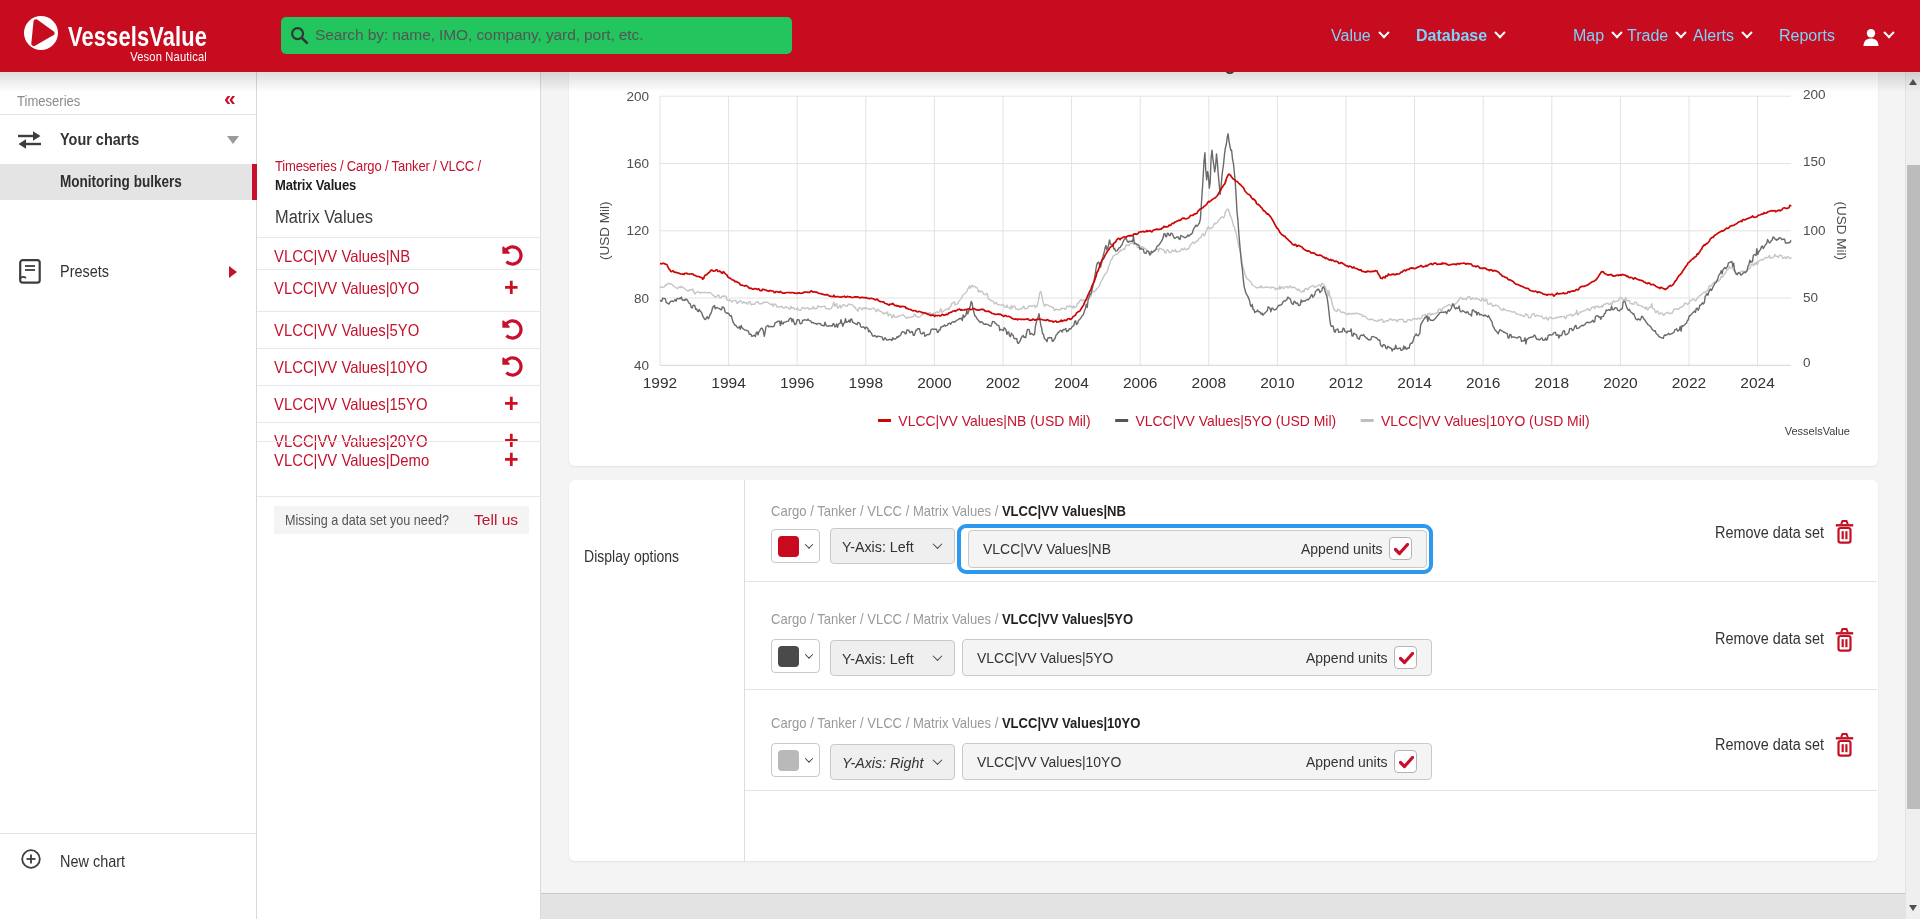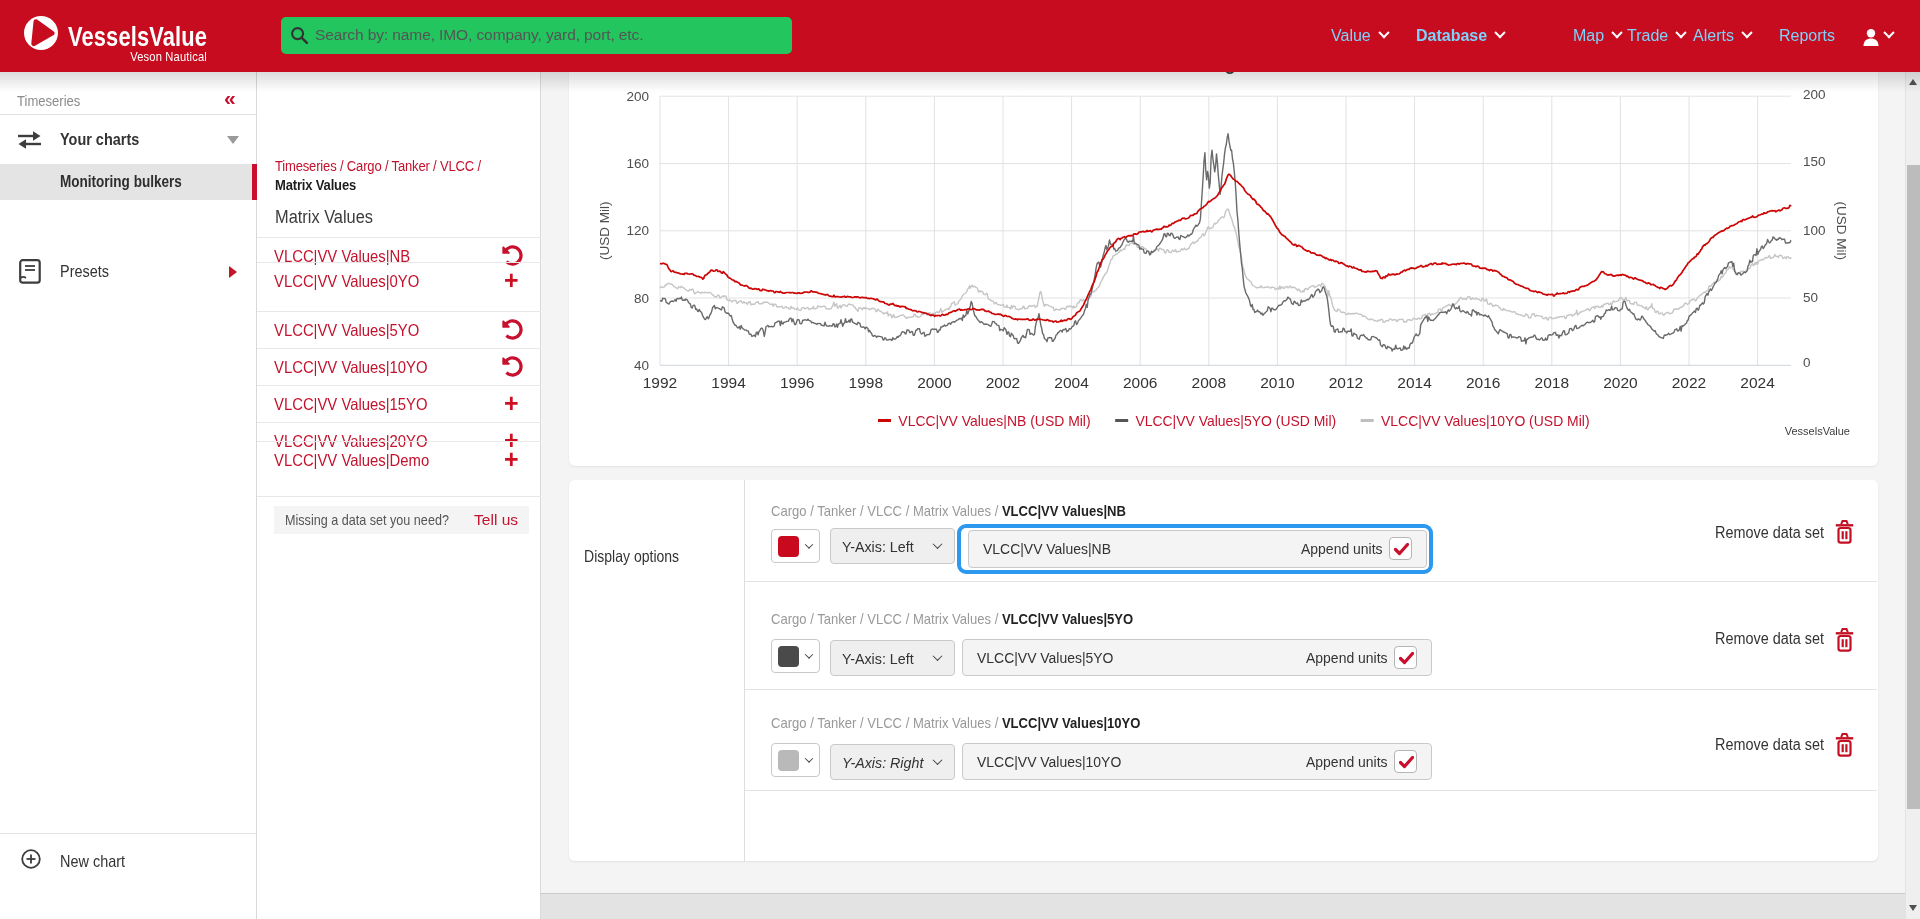--- a/index.html
+++ b/index.html
@@ -291,21 +291,21 @@
 
 <div id="sb2">
   <div id="bcrumb">Timeseries / Cargo / Tanker / VLCC /<br><b>Matrix Values</b></div>
   <div id="mvhead">Matrix Values</div>
   <div class="lsrow" style="top:165px;">
       <div class="t">VLCC|VV Values|NB</div>
       <svg class="abs" style="left:245px; top:7px;" width="21" height="21" viewBox="0 0 512 512">
         <path d="M255.545 8c-66.269.119-126.438 26.233-170.86 68.685L48.971 40.971C33.851 25.851 8 36.559 8 57.941V192c0 13.255 10.745 24 24 24h134.059c21.382 0 32.09-25.851 16.971-40.971l-41.75-41.75c30.864-28.899 70.801-44.907 113.23-45.273 92.398-.798 170.283 73.977 169.484 169.442C423.236 348.009 349.816 424 256 424c-41.127 0-79.997-14.678-110.63-41.556-4.743-4.161-11.906-3.908-16.368.553L89.34 422.659c-4.872 4.872-4.631 12.815.482 17.433C133.798 479.813 192.074 504 256 504c136.966 0 247.999-111.033 248-247.998C504.001 119.193 392.354 7.755 255.545 8z" fill="#c8102e"></path>
       </svg>
     </div>
-  <div class="lsrow" style="top:190px;text-decoration:underline;">
+  <div class="lsrow" style="top:197px;text-decoration:underline;">
       <div class="t">VLCC|VV Values|0YO</div>
       <div class="plus">+</div>
     </div>
   <div class="lsrow" style="top:239px;">
       <div class="t">VLCC|VV Values|5YO</div>
       <svg class="abs" style="left:245px; top:7px;" width="21" height="21" viewBox="0 0 512 512">
         <path d="M255.545 8c-66.269.119-126.438 26.233-170.86 68.685L48.971 40.971C33.851 25.851 8 36.559 8 57.941V192c0 13.255 10.745 24 24 24h134.059c21.382 0 32.09-25.851 16.971-40.971l-41.75-41.75c30.864-28.899 70.801-44.907 113.23-45.273 92.398-.798 170.283 73.977 169.484 169.442C423.236 348.009 349.816 424 256 424c-41.127 0-79.997-14.678-110.63-41.556-4.743-4.161-11.906-3.908-16.368.553L89.34 422.659c-4.872 4.872-4.631 12.815.482 17.433C133.798 479.813 192.074 504 256 504c136.966 0 247.999-111.033 248-247.998C504.001 119.193 392.354 7.755 255.545 8z" fill="#c8102e"></path>
       </svg>
     </div>
   <div class="lsrow" style="top:276px;">

